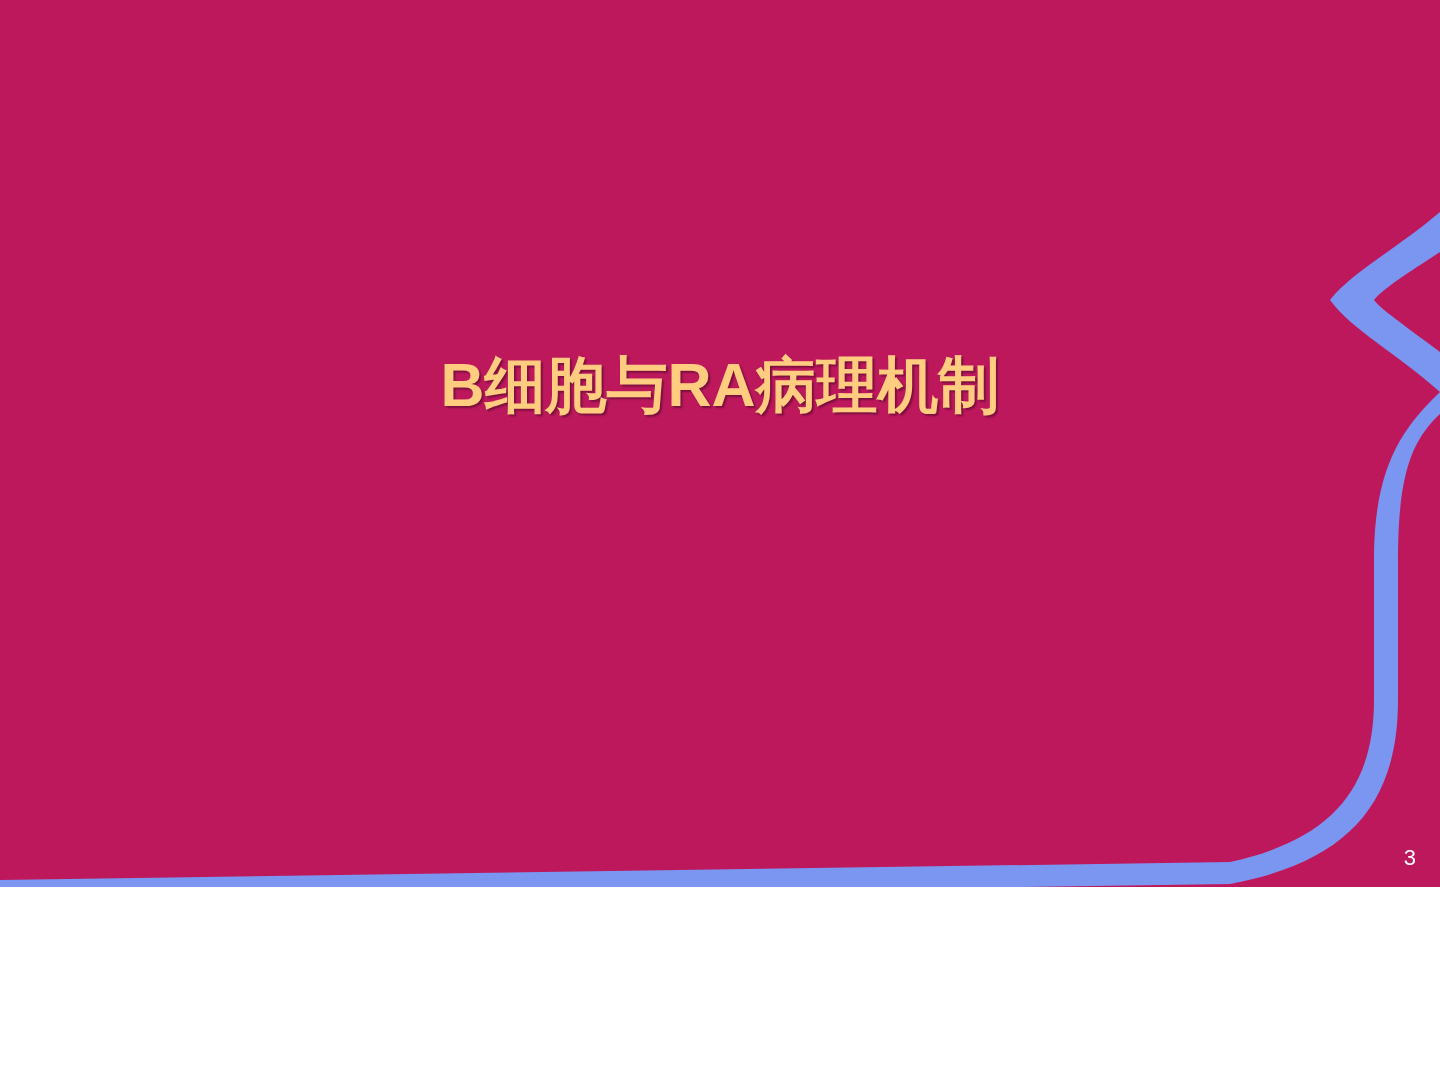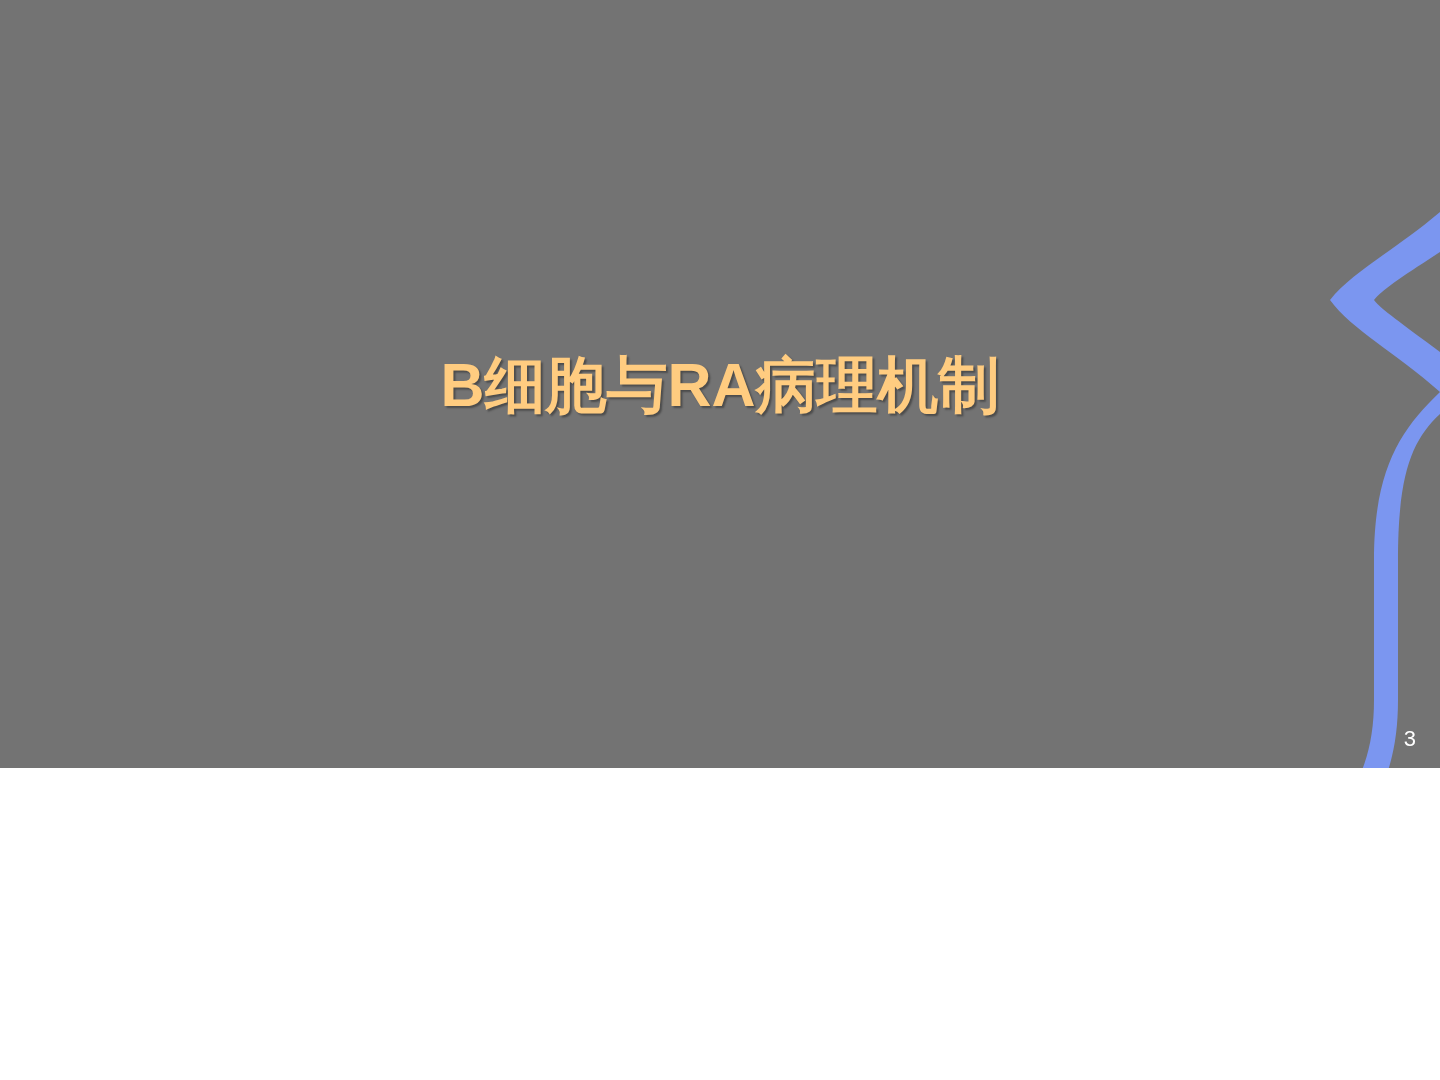--- a/index.html
+++ b/index.html
@@ -3,22 +3,22 @@
 <meta charset="utf-8">
 <style>
   html, body {
     margin: 0;
     padding: 0;
     background: #ffffff;
   }
   #slide {
     position: relative;
     width: 1440px;
-    height: 768px;
-    background: #737373;
+    height: 887px;
+    background: #be185d;
     overflow: hidden;
     font-family: "Liberation Sans", sans-serif;
   }
   
   #deco {
     position: absolute;
     left: 0;
     top: 0;
     width: 1440px;
     height: 1080px;

